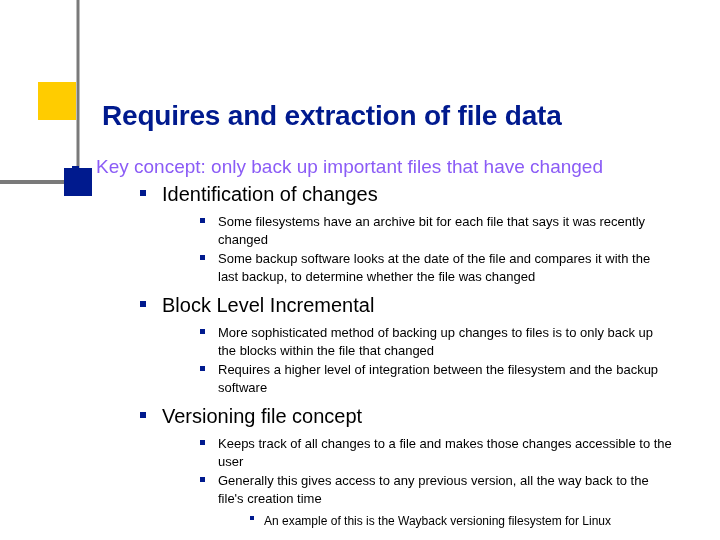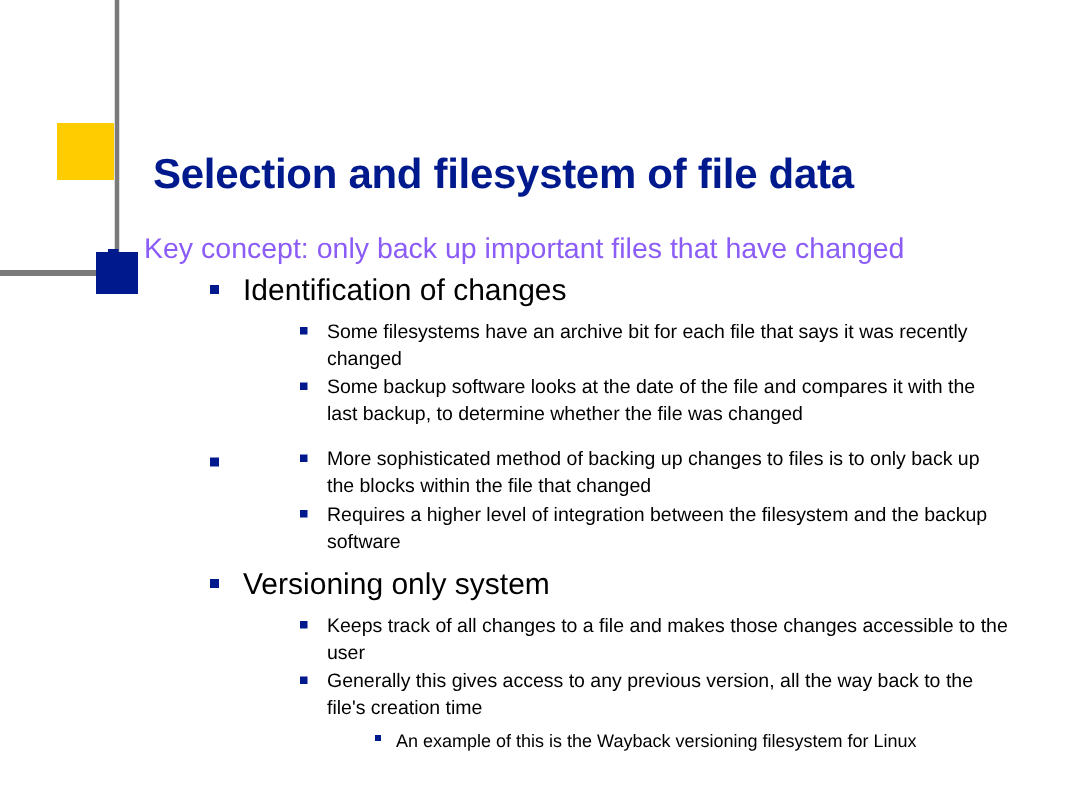--- a/index.html
+++ b/index.html
@@ -90,21 +90,21 @@
 
 <div class="slide">
 
   <svg class="deco" viewBox="0 0 96 196">
     <rect x="38" y="82" width="38" height="38" fill="#ffcc00"></rect>
     <line x1="0" y1="182" x2="86" y2="182" stroke="#7a7a7a" stroke-width="4"></line>
     <line x1="78" y1="0" x2="78" y2="196" stroke="#7a7a7a" stroke-width="3"></line>
     <rect x="64" y="168" width="28" height="28" fill="#001a8e"></rect>
   </svg>
 
-  <div class="title">Selection and filesystem of file data</div>
+  <div class="title">Requires and extraction of file data</div>
 
   <div class="content">
 
     <div class="lvl1 clearfix">
       <span class="bullet-sq"></span>
       <span class="lvl1-text">Key concept: only back up important files that have changed</span>
 
       <div class="lvl2-group">
 
         <div class="lvl2 clearfix">
@@ -117,35 +117,36 @@
             </div>
             <div class="lvl3 clearfix">
               <span class="bullet-sq"></span>
               <span class="lvl3-text">Some backup software looks at the date of the file and compares it with the last backup, to determine whether the file was changed</span>
             </div>
           </div>
         </div>
 
         <div class="lvl2 clearfix">
           <span class="bullet-sq"></span>
+          <span class="lvl2-text">Block Level Incremental</span>
           <div class="lvl3-group">
             <div class="lvl3 clearfix">
               <span class="bullet-sq"></span>
               <span class="lvl3-text">More sophisticated method of backing up changes to files is to only back up the blocks within the file that changed</span>
             </div>
             <div class="lvl3 clearfix">
               <span class="bullet-sq"></span>
               <span class="lvl3-text">Requires a higher level of integration between the filesystem and the backup software</span>
             </div>
           </div>
         </div>
 
         <div class="lvl2 clearfix">
           <span class="bullet-sq"></span>
-          <span class="lvl2-text">Versioning only system</span>
+          <span class="lvl2-text">Versioning file concept</span>
           <div class="lvl3-group">
             <div class="lvl3 clearfix">
               <span class="bullet-sq"></span>
               <span class="lvl3-text">Keeps track of all changes to a file and makes those changes accessible to the user</span>
             </div>
             <div class="lvl3 clearfix">
               <span class="bullet-sq"></span>
               <span class="lvl3-text">Generally this gives access to any previous version, all the way back to the file's creation time</span>
               <div class="lvl4-group">
                 <div class="lvl4 clearfix">

